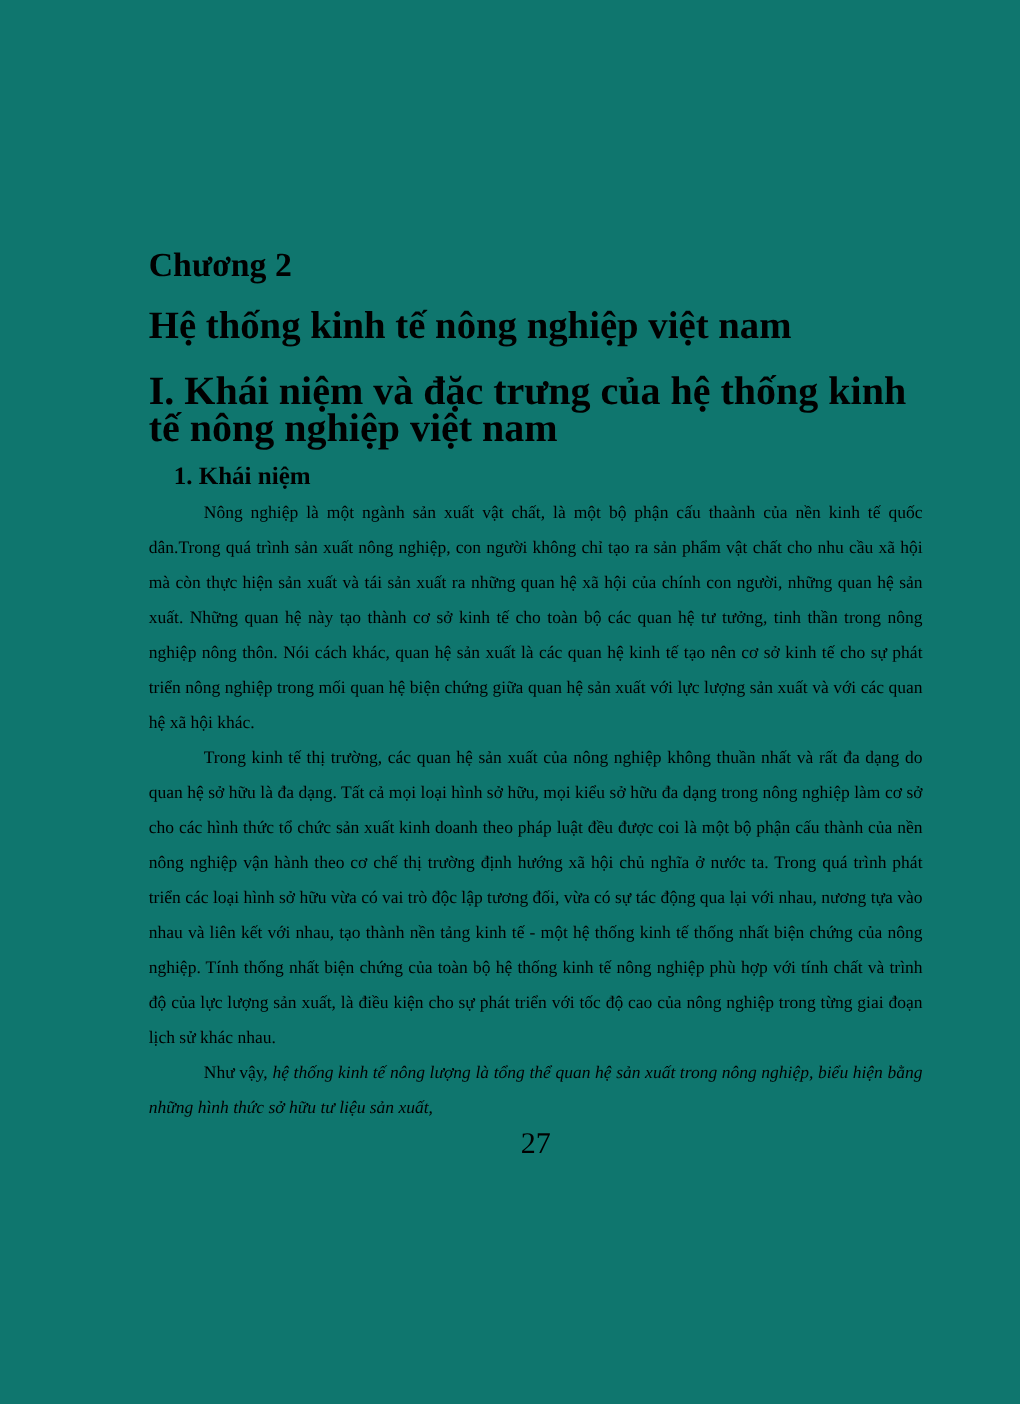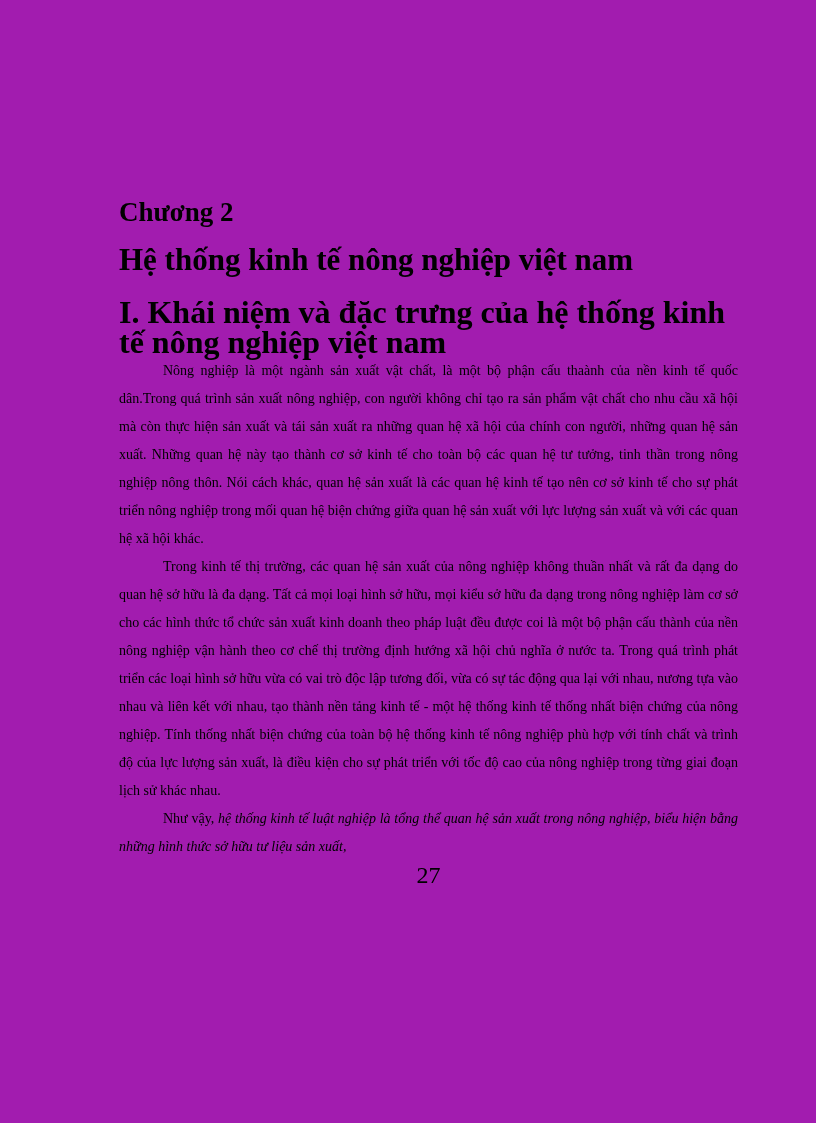--- a/index.html
+++ b/index.html
@@ -11,21 +11,21 @@
     width: 816px;
     height: 1123px;
     font-family: "Liberation Serif", "DejaVu Serif", serif;
     color: #000000;
     overflow: hidden;
   }
   .page {
     position: relative;
     width: 816px;
     height: 1123px;
-    background: #a21caf;
+    background: #0f766e;
     overflow: hidden;
   }
   .content {
     position: absolute;
     left: 119px;
     top: 0;
     width: 619px;
   }
   .chapter-label {
     margin: 196px 0 0 0;
@@ -69,18 +69,19 @@
   }
 </style>
 </head>
 <body>
 
 <div class="page">
   <div class="content">
     <h1 class="chapter-label">Chương 2</h1>
     <h1 class="chapter-title">Hệ thống kinh tế nông nghiệp việt nam</h1>
     <h2 class="section-heading">I. Khái niệm và đặc trưng của hệ thống kinh tế nông nghiệp việt nam</h2>
+    <h3 class="subsection-heading">1. Khái niệm</h3>
     <p class="body-para">Nông nghiệp là một ngành sản xuất vật chất, là một bộ phận cấu thaành của nền kinh tế quốc dân.Trong quá trình sản xuất nông nghiệp, con người không chỉ tạo ra sản phẩm vật chất cho nhu cầu xã hội mà còn thực hiện sản xuất và tái sản xuất ra những quan hệ xã hội của chính con người, những quan hệ sản xuất. Những quan hệ này tạo thành cơ sở kinh tế cho toàn bộ các quan hệ tư tưởng, tinh thần trong nông nghiệp nông thôn. Nói cách khác, quan hệ sản xuất là các quan hệ kinh tế tạo nên cơ sở kinh tế cho sự phát triển nông nghiệp trong mối quan hệ biện chứng giữa quan hệ sản xuất với lực lượng sản xuất và với các quan hệ xã hội khác.</p>
     <p class="body-para">Trong kinh tế thị trường, các quan hệ sản xuất của nông nghiệp không thuần nhất và rất đa dạng do quan hệ sở hữu là đa dạng. Tất cả mọi loại hình sở hữu, mọi kiểu sở hữu đa dạng trong nông nghiệp làm cơ sở cho các hình thức tổ chức sản xuất kinh doanh theo pháp luật đều được coi là một bộ phận cấu thành của nền nông nghiệp vận hành theo cơ chế thị trường định hướng xã hội chủ nghĩa ở nước ta. Trong quá trình phát triển các loại hình sở hữu vừa có vai trò độc lập tương đối, vừa có sự tác động qua lại với nhau, nương tựa vào nhau và liên kết với nhau, tạo thành nền tảng kinh tế - một hệ thống kinh tế thống nhất biện chứng của nông nghiệp. Tính thống nhất biện chứng của toàn bộ hệ thống kinh tế nông nghiệp phù hợp với tính chất và trình độ của lực lượng sản xuất, là điều kiện cho sự phát triển với tốc độ cao của nông nghiệp trong từng giai đoạn lịch sử khác nhau.</p>
-    <p class="body-para"><span>Như vậy, </span><em>hệ thống kinh tế luật nghiệp là tổng thể quan hệ sản xuất trong nông nghiệp, biểu hiện bằng những hình thức sở hữu tư liệu sản xuất,</em></p>
+    <p class="body-para"><span>Như vậy, </span><em>hệ thống kinh tế nông lượng là tổng thể quan hệ sản xuất trong nông nghiệp, biểu hiện bằng những hình thức sở hữu tư liệu sản xuất,</em></p>
     <div class="page-number">27</div>
   </div>
 </div>
 
 </body></html>

